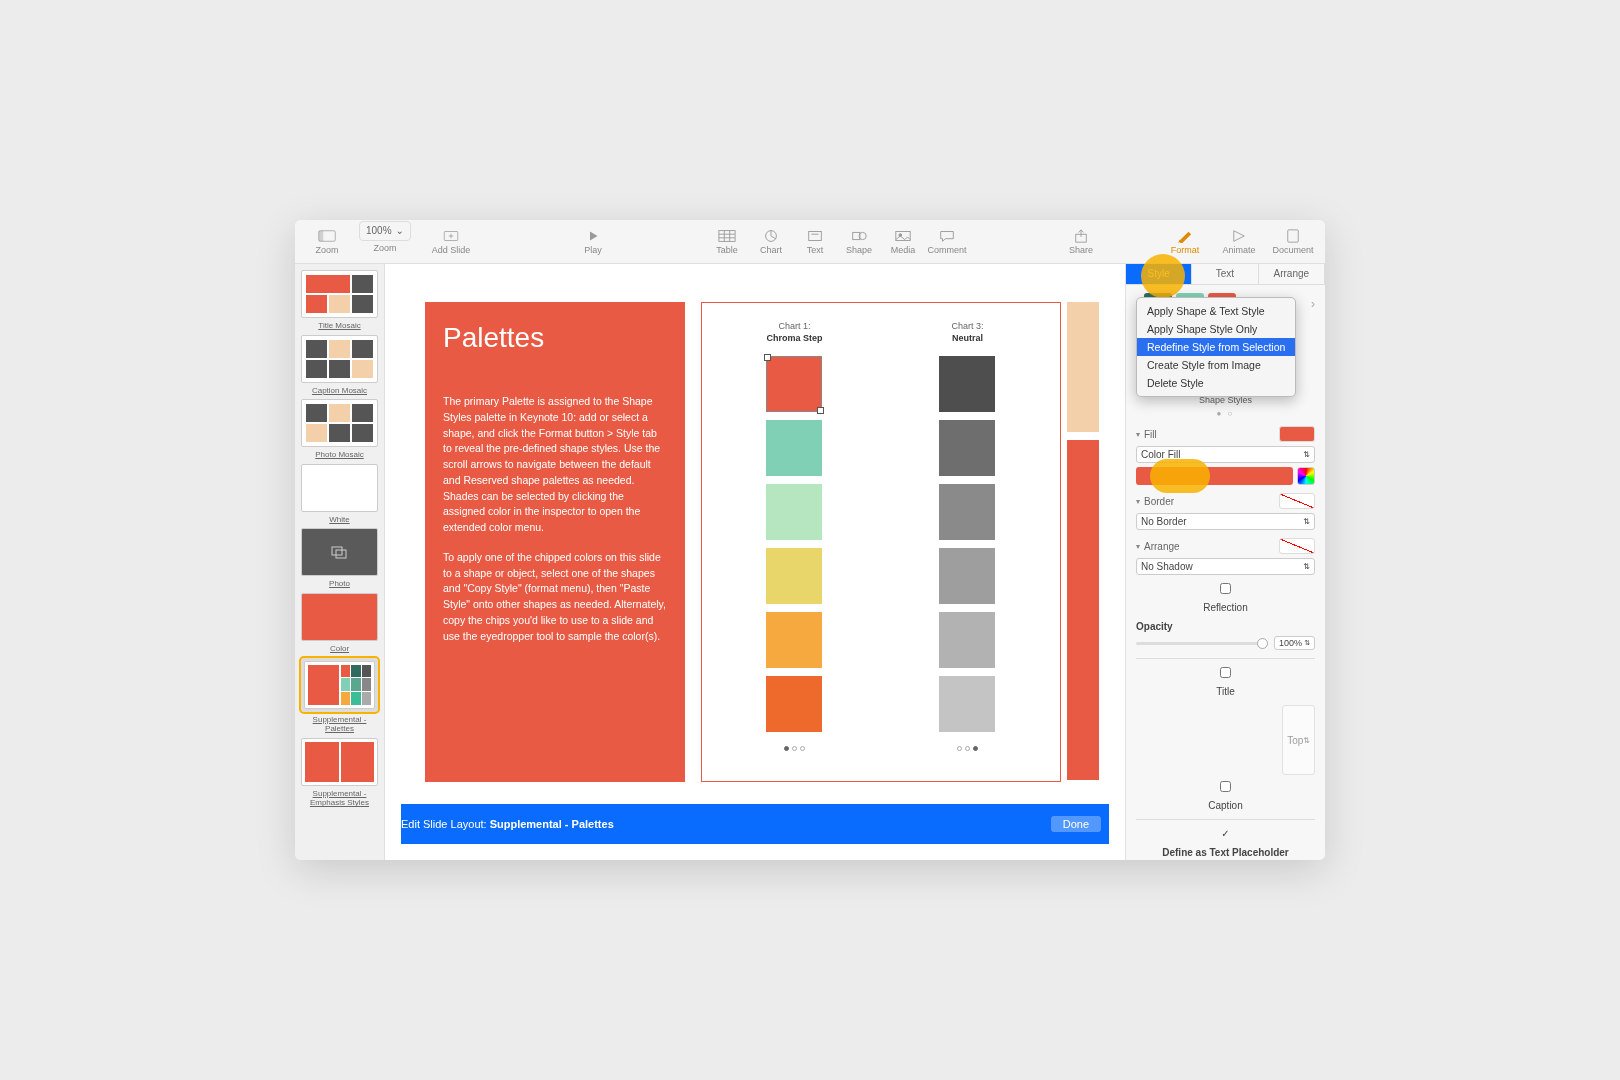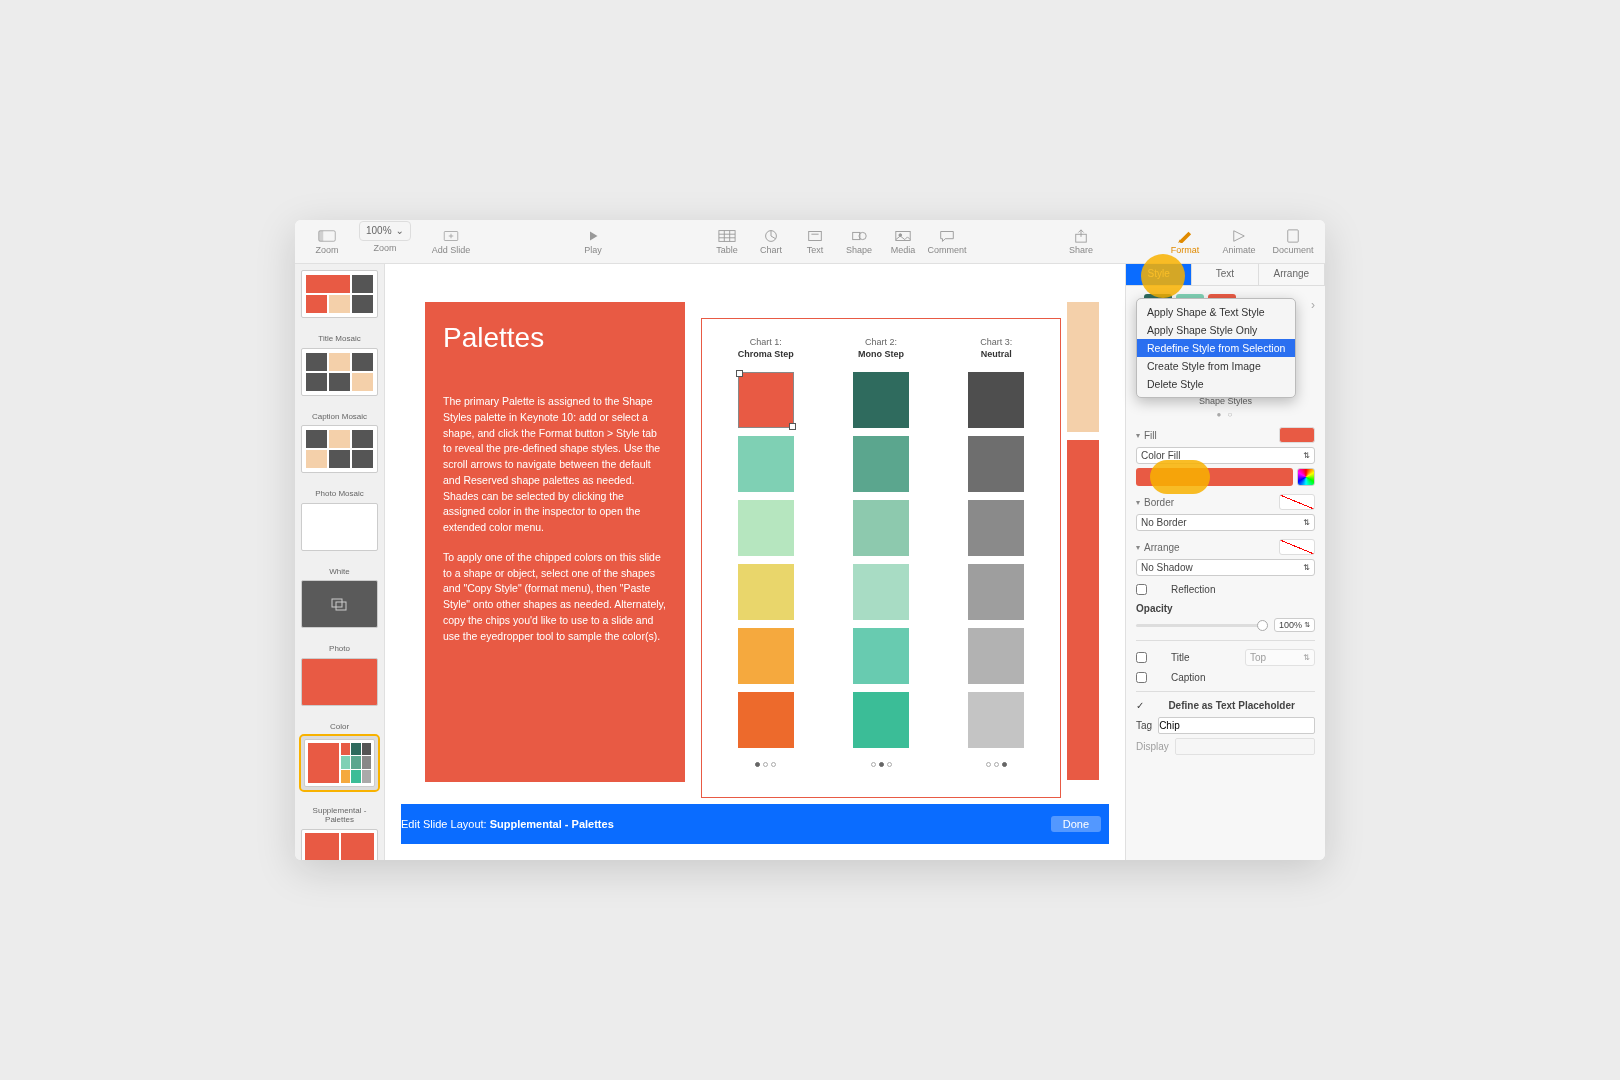--- a/index.html
+++ b/index.html
@@ -17,29 +17,29 @@
 .tool-btn.active { color: #e08a00; }
 .tool-btn.active svg { fill: #e08a00; }
 
 .content-row { flex: 1; display: flex; overflow: hidden; }
 
 .sidebar { width: 90px; background: #f0f0f0; border-right: 1px solid #e0e0e0; overflow-y: auto; padding: 6px 6px; }
 .slide-thumb { width: 100%; margin-bottom: 4px; cursor: pointer; }
 .slide-thumb.selected .thumb-box { outline: 2px solid #f8b200; outline-offset: 0; background: #dcdcdc; padding: 3px; border-radius: 3px; }
 .thumb-box { padding: 0; border-radius: 2px; }
 .thumb-preview { width: 100%; height: 48px; background: #fff; border: 1px solid #ccc; border-radius: 2px; position: relative; overflow: hidden; }
-.thumb-label { font-size: 8px; color: #666; text-align: center; margin-top: 16px; line-height: 1.2; }
+.thumb-label { font-size: 8px; color: #666; text-align: center; margin-top: 3px; line-height: 1.2; text-decoration: underline; }
 
 .canvas-area { flex: 1; background: #fff; padding: 16px; position: relative; display: flex; flex-direction: column; }
 .slide-canvas { flex: 1; background: #fff; position: relative; }
 .text-panel { position: absolute; left: 24px; top: 22px; width: 260px; height: 480px; background: #e85a44; color: #fff; padding: 20px 18px; }
 .text-panel h1 { font-size: 28px; font-weight: 300; margin-bottom: 40px; }
 .text-panel p { font-size: 10.5px; line-height: 1.5; margin-bottom: 14px; font-weight: 300; }
 
-.chip-area { position: absolute; left: 300px; top: 38px; width: 360px; height: 480px; border: 1px solid #e85a44; padding: 18px 16px; }
+.chip-area { position: absolute; left: 300px; top: 22px; width: 360px; height: 480px; border: 1px solid #e85a44; padding: 18px 16px; }
 .chip-cols { display: flex; gap: 20px; justify-content: space-around; }
 .chip-col { display: flex; flex-direction: column; align-items: center; gap: 8px; }
 .chip-head { text-align: center; font-size: 9px; color: #666; margin-bottom: 4px; line-height: 1.3; }
 .chip-head b { color: #333; font-size: 9px; }
 .chip { width: 56px; height: 56px; }
 .chip.selected { position: relative; border: 1px solid #888; }
 .chip.selected::before, .chip.selected::after { content: ''; position: absolute; width: 5px; height: 5px; background: #fff; border: 1px solid #555; }
 .chip.selected::before { top: -3px; left: -3px; }
 .chip.selected::after { bottom: -3px; right: -3px; }
 .dots { display: flex; gap: 3px; margin-top: 6px; }
@@ -67,21 +67,21 @@
 .insp-select { flex: 1; border: 1px solid #ccc; background: #fff; border-radius: 3px; padding: 2px 4px; font-size: 10px; display: flex; justify-content: space-between; align-items: center; }
 .swatch { width: 36px; height: 16px; border-radius: 3px; border: 1px solid #ddd; }
 .swatch.none { background: linear-gradient(to top right, #fff 48%, red 48%, red 52%, #fff 52%); }
 .color-row { display: flex; gap: 4px; align-items: center; margin-top: 4px; }
 .color-big { flex: 1; height: 18px; border-radius: 3px; }
 .context-menu { position: absolute; top: 12px; left: 10px; width: 160px; background: #f5f5f5; border: 1px solid #bbb; border-radius: 5px; box-shadow: 0 4px 14px rgba(0,0,0,0.25); z-index: 20; padding: 4px 0; }
 .context-item { padding: 3px 10px; font-size: 10.5px; color: #333; cursor: pointer; white-space: nowrap; }
 .context-item.hl { background: #2a6ff0; color: #fff; }
 .shape-styles-label { text-align: center; font-size: 9px; color: #666; margin: 2px 0 4px; }
 .indicator-dots { text-align: center; font-size: 8px; color: #aaa; letter-spacing: 2px; }
-.checkbox-row { display: flex; align-items: center; gap: 24px; margin: 6px 0; font-size: 10px; }
+.checkbox-row { display: flex; align-items: center; gap: 8px; margin: 6px 0; font-size: 10px; flex-direction: column; }
 .checkbox-row input { width: 11px; height: 11px; }
 .tag-row { display: flex; align-items: center; gap: 6px; margin: 4px 0; font-size: 10px; }
 .tag-row input[type=text] { flex: 1; border: 1px solid #ccc; padding: 2px 0; font-size: 10px; border-radius: 2px; }
 .slider-row { display: flex; align-items: center; gap: 6px; margin-top: 4px; }
 .slider { flex: 1; height: 3px; background: #ddd; border-radius: 2px; position: relative; }
 .slider-thumb { position: absolute; right: 0; top: -4px; width: 11px; height: 11px; background: #fff; border: 1px solid #aaa; border-radius: 50%; }
 .pct-box { border: 1px solid #ccc; background: #fff; padding: 1px 4px; font-size: 9px; border-radius: 3px; display: flex; align-items: center; gap: 2px; }
 
 .highlight-circle { position: absolute; width: 44px; height: 44px; border-radius: 50%; background: #f8b200; opacity: 0.85; z-index: 10; }
 .hlA { top: 34px; right: 140px; }
@@ -322,34 +322,20 @@
                 <div class="chip" style="background: rgb(233, 214, 107);"></div>
                 <div class="chip" style="background: rgb(245, 169, 62);"></div>
                 <div class="chip" style="background: rgb(237, 106, 44);"></div>
                 <div class="dots">
                   <div class="dot fill"></div>
                   <div class="dot"></div>
                   <div class="dot"></div>
                 </div>
               </div>
               <div class="chip-col">
-                <div class="chip-head">Chart 2:<br><b>Mono Step</b></div>
-                <div class="chip" style="background: rgb(47, 107, 94);"></div>
-                <div class="chip" style="background: rgb(91, 166, 142);"></div>
-                <div class="chip" style="background: rgb(141, 201, 174);"></div>
-                <div class="chip" style="background: rgb(168, 220, 196);"></div>
-                <div class="chip" style="background: rgb(104, 203, 176);"></div>
-                <div class="chip" style="background: rgb(59, 189, 151);"></div>
-                <div class="dots">
-                  <div class="dot"></div>
-                  <div class="dot fill"></div>
-                  <div class="dot"></div>
-                </div>
-              </div>
-              <div class="chip-col">
                 <div class="chip-head">Chart 3:<br><b>Neutral</b></div>
                 <div class="chip" style="background: rgb(78, 78, 78);"></div>
                 <div class="chip" style="background: rgb(110, 110, 110);"></div>
                 <div class="chip" style="background: rgb(138, 138, 138);"></div>
                 <div class="chip" style="background: rgb(158, 158, 158);"></div>
                 <div class="chip" style="background: rgb(178, 178, 178);"></div>
                 <div class="chip" style="background: rgb(196, 196, 196);"></div>
                 <div class="dots">
                   <div class="dot"></div>
                   <div class="dot"></div>

